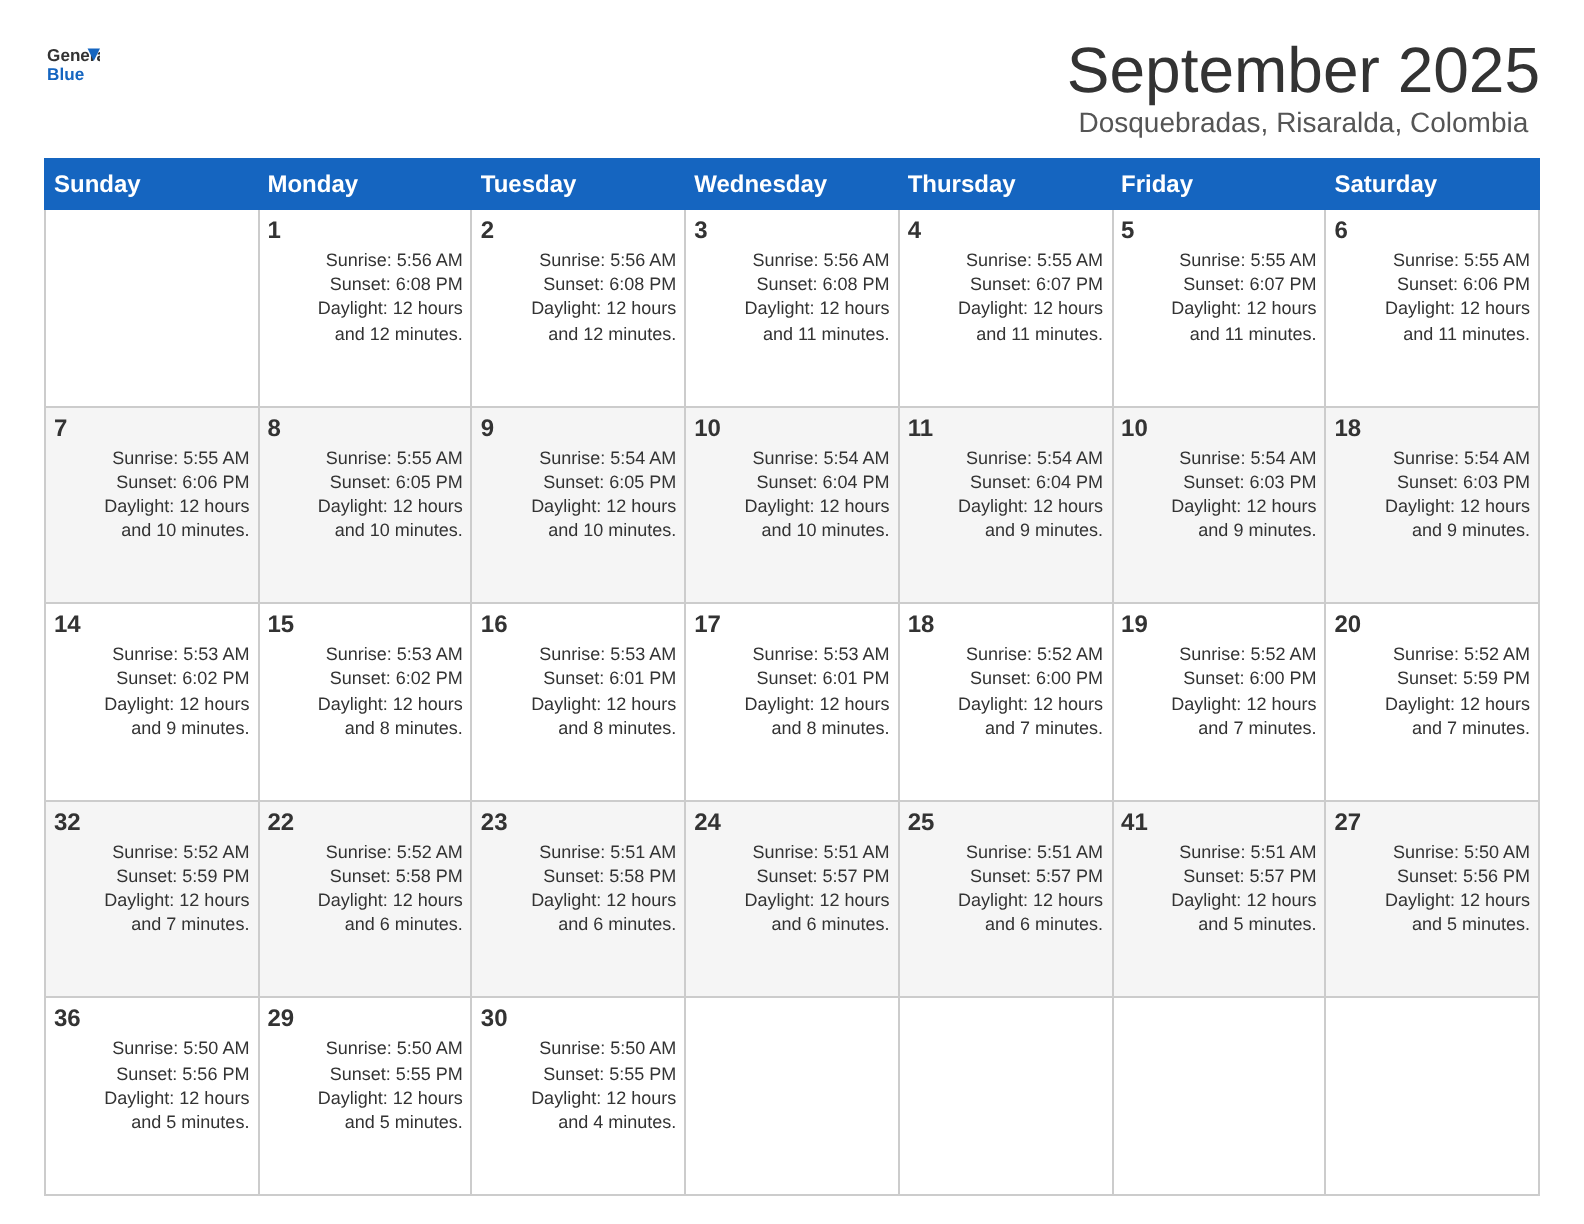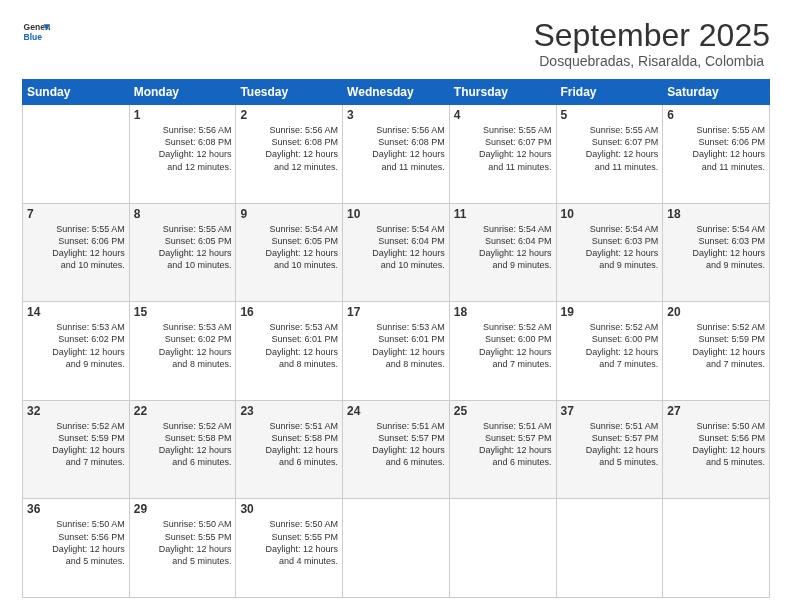--- a/index.html
+++ b/index.html
@@ -302,21 +302,21 @@
 and 6 minutes.</div>
           </td>
           <td>
             <span class="day-num">25</span>
             <div class="day-info" style="white-space: pre-line;">Sunrise: 5:51 AM
 Sunset: 5:57 PM
 Daylight: 12 hours
 and 6 minutes.</div>
           </td>
           <td>
-            <span class="day-num">37</span>
+            <span class="day-num">41</span>
             <div class="day-info" style="white-space: pre-line;">Sunrise: 5:51 AM
 Sunset: 5:57 PM
 Daylight: 12 hours
 and 5 minutes.</div>
           </td>
           <td>
             <span class="day-num">27</span>
             <div class="day-info" style="white-space: pre-line;">Sunrise: 5:50 AM
 Sunset: 5:56 PM
 Daylight: 12 hours

